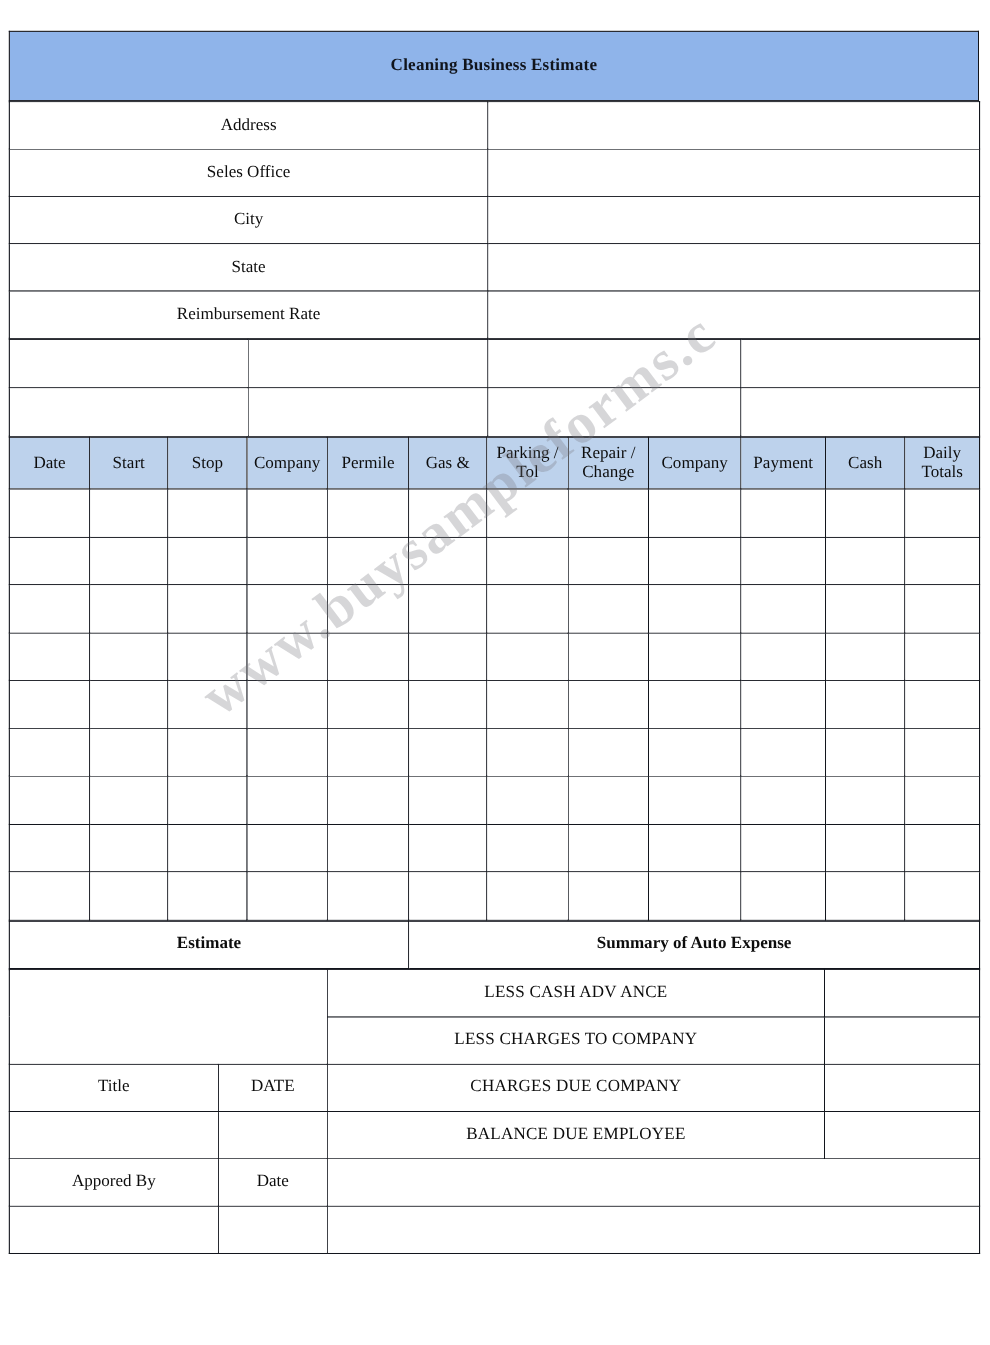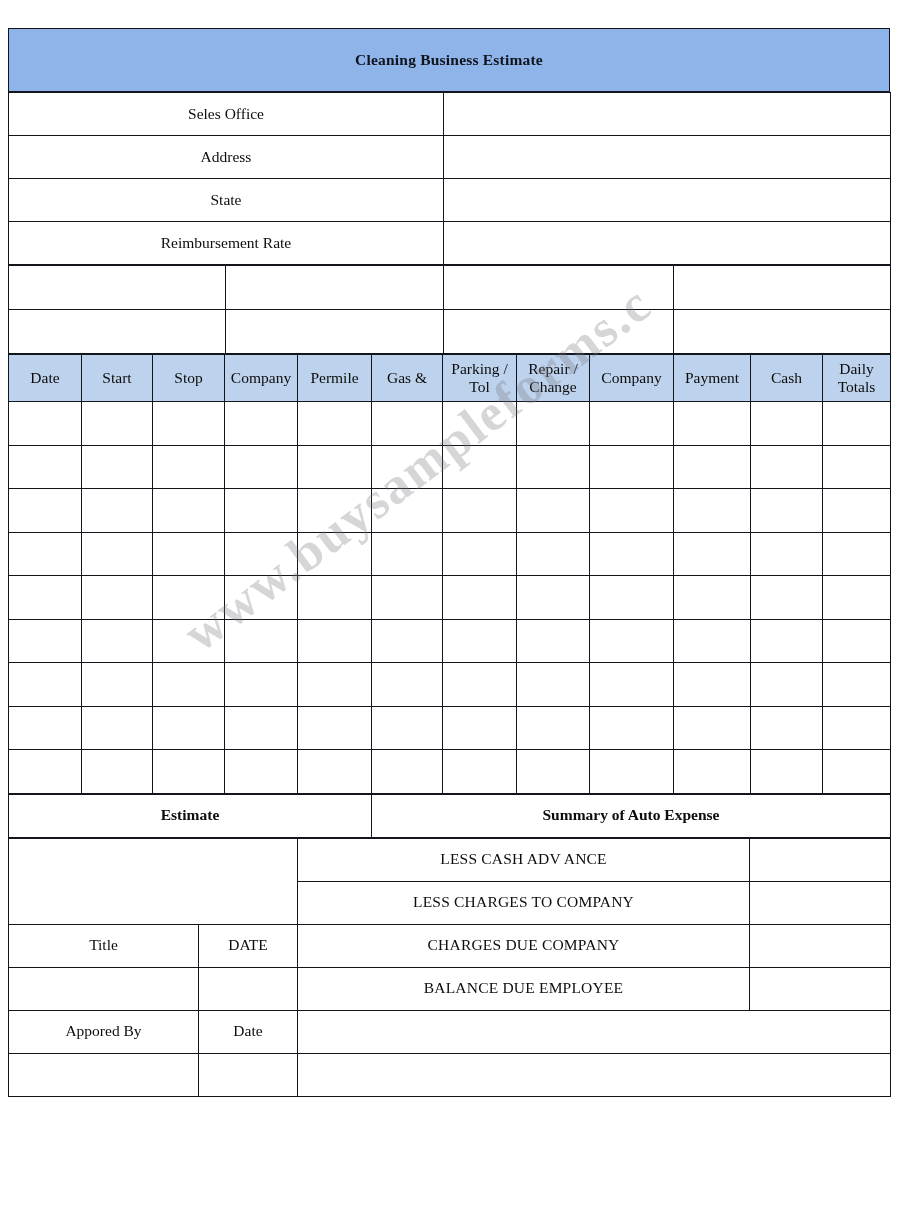--- a/index.html
+++ b/index.html
@@ -128,25 +128,29 @@
   </tbody>
     </table>
 
   <table class="grid">
     <colgroup>
         <col style="width:435px">
         <col style="width:447px">
       </colgroup>
     <tbody>
         <tr class="info-row">
+      <td class="info-label">Address</td>
+      <td></td>
+    </tr>
+    <tr class="info-row">
       <td class="info-label">Seles Office</td>
       <td></td>
     </tr>
     <tr class="info-row">
-      <td class="info-label">Address</td>
+      <td class="info-label">City</td>
       <td></td>
     </tr>
     <tr class="info-row">
       <td class="info-label">State</td>
       <td></td>
     </tr>
     <tr class="info-row">
       <td class="info-label">Reimbursement Rate</td>
       <td></td>
     </tr>

